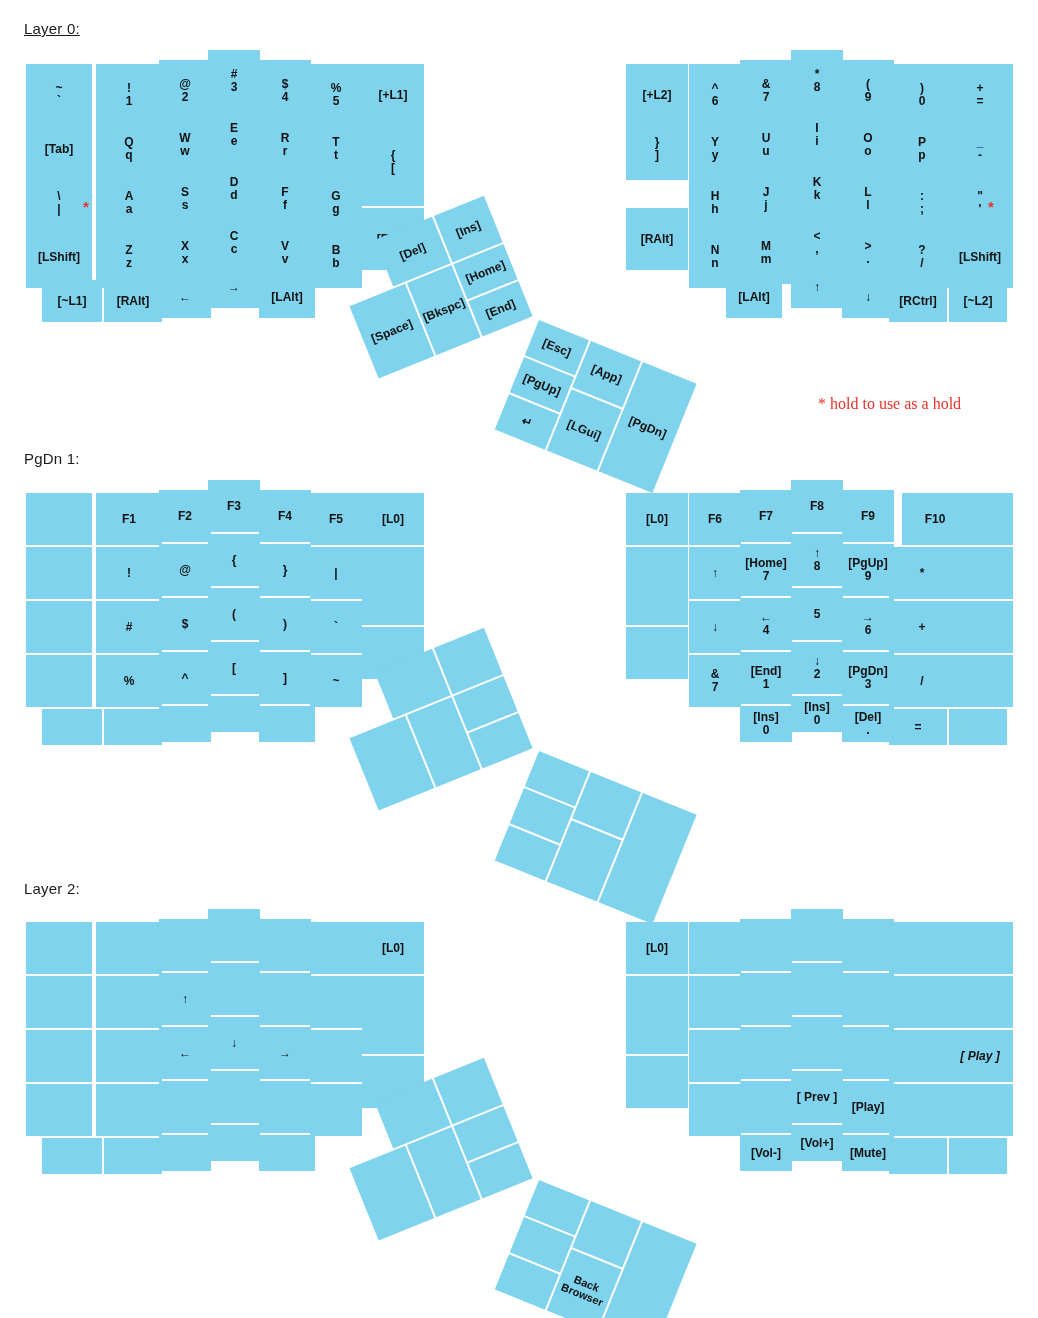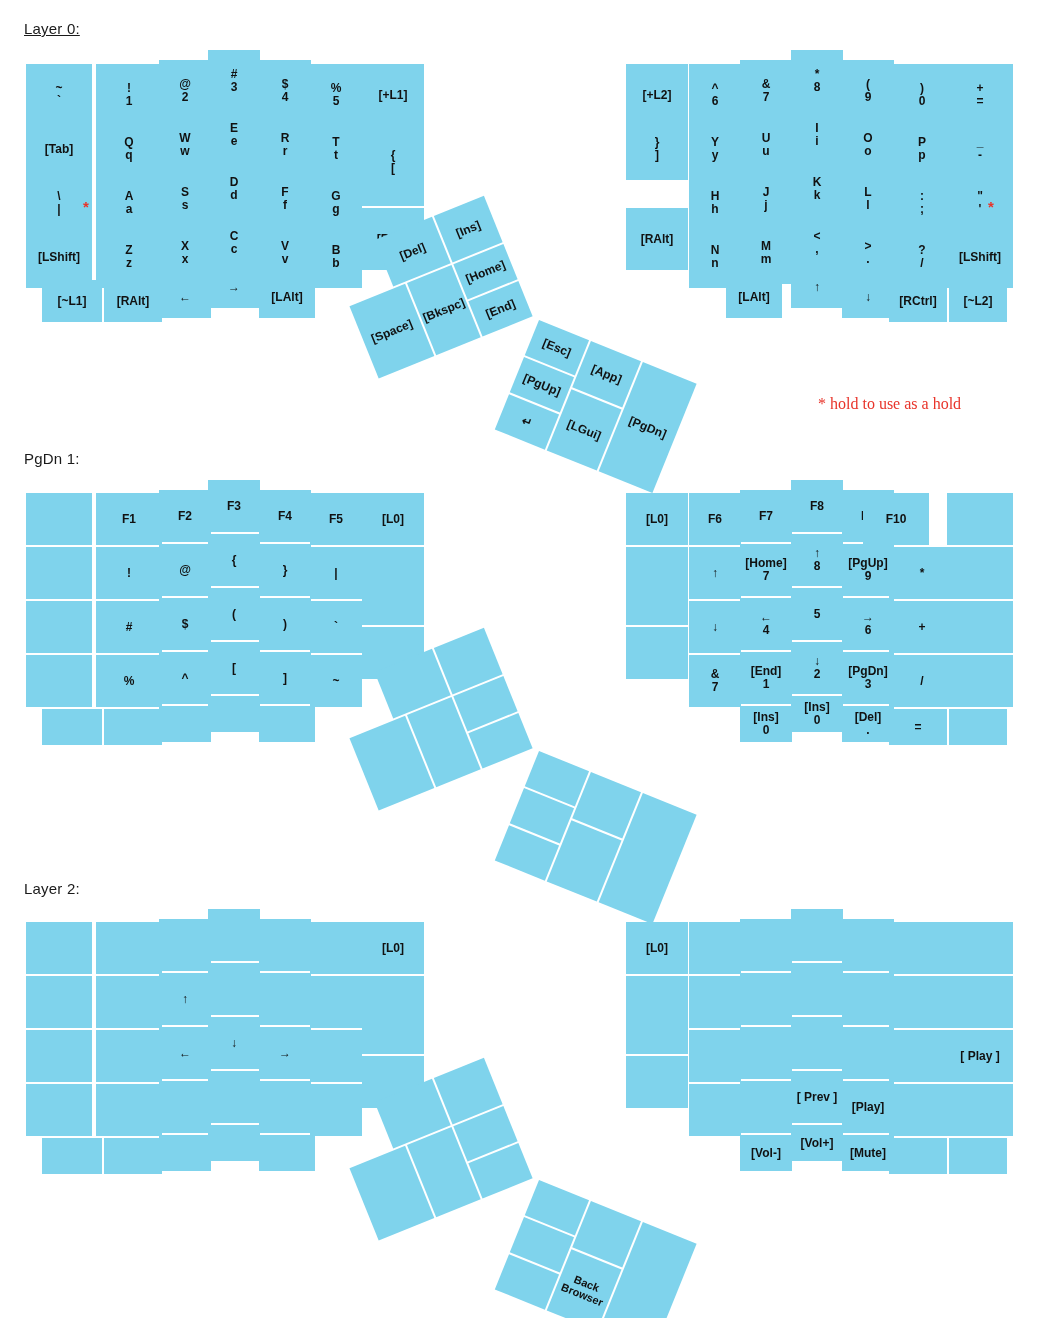--- a/index.html
+++ b/index.html
@@ -230,21 +230,21 @@
 <div class="key" style="left:104px;top:709px;width:58px;height:36px;"></div>
 <div class="key" style="left:159px;top:706px;width:52px;height:36px;"></div>
 <div class="key" style="left:208px;top:696px;width:52px;height:36px;"></div>
 <div class="key" style="left:259px;top:706px;width:56px;height:36px;"></div>
 
 <div class="key" style="left:626px;top:493px;width:62px;height:52px;">[L0]</div>
 <div class="key" style="left:689px;top:493px;width:52px;height:52px;">F6</div>
 <div class="key" style="left:740px;top:490px;width:52px;height:52px;">F7</div>
 <div class="key" style="left:791px;top:480px;width:52px;height:52px;">F8</div>
 <div class="key" style="left:842px;top:490px;width:52px;height:52px;">F9</div>
-<div class="key" style="left:863px;top:493px;width:66px;height:52px;">F10</div>
+<div class="key" style="left:902px;top:493px;width:66px;height:52px;">F10</div>
 <div class="key" style="left:947px;top:493px;width:66px;height:52px;"></div>
 
 <div class="key" style="left:626px;top:547px;width:62px;height:78px;"></div>
 <div class="key" style="left:689px;top:547px;width:52px;height:52px;">↑</div>
 <div class="key" style="left:740px;top:544px;width:52px;height:52px;">[Home]
 7</div>
 <div class="key" style="left:791px;top:534px;width:52px;height:52px;">↑
 8</div>
 <div class="key" style="left:842px;top:544px;width:52px;height:52px;">[PgUp]
 9</div>
@@ -351,21 +351,21 @@
 <div class="key" style="left:791px;top:963px;width:52px;height:52px;"></div>
 <div class="key" style="left:842px;top:973px;width:52px;height:52px;"></div>
 <div class="key" style="left:889px;top:976px;width:66px;height:52px;"></div>
 <div class="key" style="left:947px;top:976px;width:66px;height:52px;"></div>
 
 <div class="key" style="left:689px;top:1030px;width:52px;height:52px;"></div>
 <div class="key" style="left:740px;top:1027px;width:52px;height:52px;"></div>
 <div class="key" style="left:791px;top:1017px;width:52px;height:52px;"></div>
 <div class="key" style="left:842px;top:1027px;width:52px;height:52px;"></div>
 <div class="key" style="left:889px;top:1030px;width:66px;height:52px;"></div>
-<div class="key" style="left:947px;top:1030px;width:66px;height:52px;">[ Play ]</div>
+<div class="key" style="left:947px;top:1030px;width:66px;height:52px;font-style:italic;">[ Play ]</div>
 
 <div class="key" style="left:626px;top:1056px;width:62px;height:52px;"></div>
 <div class="key" style="left:689px;top:1084px;width:52px;height:52px;"></div>
 <div class="key" style="left:740px;top:1081px;width:52px;height:52px;"></div>
 <div class="key" style="left:791px;top:1071px;width:52px;height:52px;">[ Prev ]</div>
 <div class="key" style="left:842px;top:1081px;width:52px;height:52px;">[Play]</div>
 <div class="key" style="left:889px;top:1084px;width:66px;height:52px;"></div>
 <div class="key" style="left:947px;top:1084px;width:66px;height:52px;"></div>
 
 <div class="key" style="left:740px;top:1135px;width:52px;height:36px;">[Vol-]</div>

